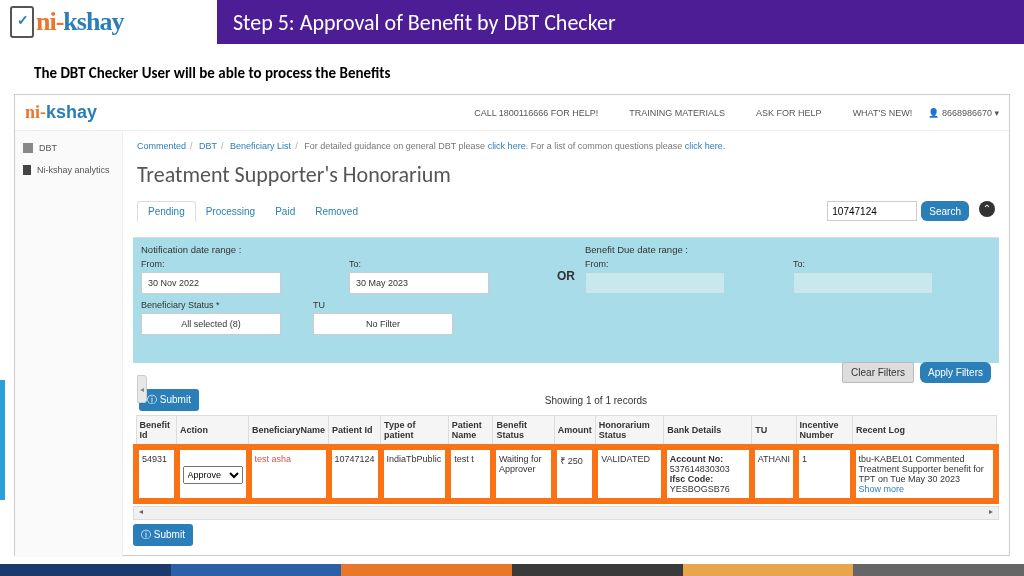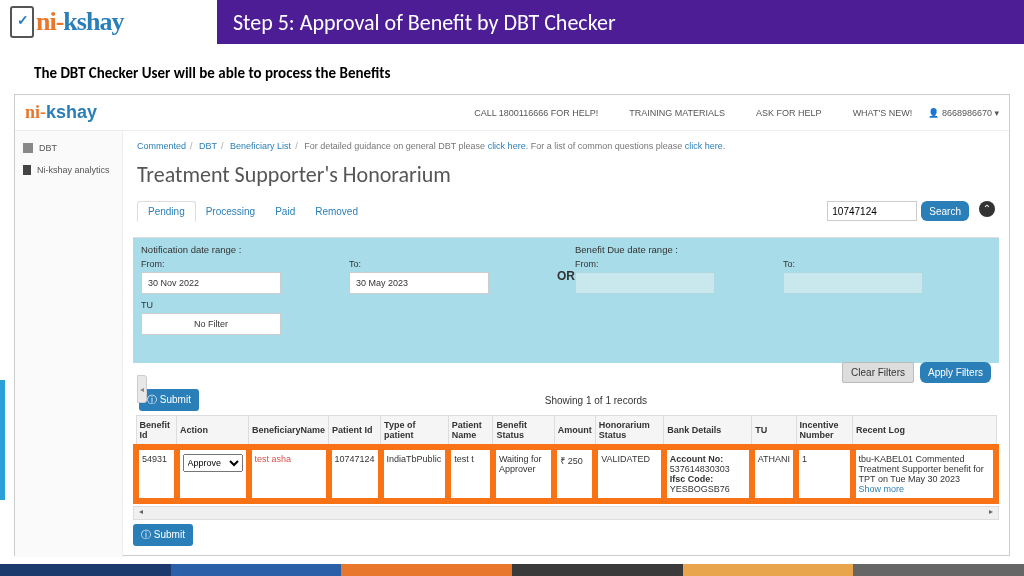--- a/index.html
+++ b/index.html
@@ -34,41 +34,41 @@
 
 .tabs-row { display:flex; align-items:center; border-bottom:1px solid #ddd; padding:3px 4px 16px;}
 .tab { font-size:10px; color:#2b7fb8; padding:4px 10px; cursor:pointer;}
 .tab.active { border:1px solid #ddd; border-bottom:1px solid #fff; border-radius:3px 3px 0 0; margin-bottom:-1px; background:#fff;}
 .search-wrap { margin-left:auto; display:flex; gap:4px;}
 .search-in { width:90px; height:20px; font-size:10px; border:1px solid #ccc; padding:0 4px;}
 .btn-blue { background:#2b7fb8; color:#fff; font-size:10px; border:none; padding:3px 8px; cursor:pointer; border-radius:6px;}
 .up-circle { width:16px; height:16px; border-radius:50%; background:#333; color:#fff; font-size:10px; text-align:center; line-height:16px; margin-left:6px;}
 
 .filter-panel { background:#a8dce8; padding:6px 8px 28px; font-size:10px; color:#333; position:relative;}
-.filter-row { display:flex; }
+.filter-row { display:flex; gap:10px; }
 .fcol { flex:1; }
 .filter-panel label { display:block; font-size:9px; margin-bottom:3px; color:#333;}
 .filter-panel .section-label { font-size:9.5px; margin-bottom:4px; display:block;}
 .filter-in { width:140px; height:22px; background:#fff; border:1px solid #ccc; font-size:9px; padding:0 6px; display:flex; align-items:center;}
 .filter-in.empty { background:#c8e8ed; border:1px solid #b0d8e0;}
 .or-text { font-size:12px; font-weight:bold; color:#333; align-self:center; padding-top:14px;}
 .filter-btns { position:absolute; right:8px; bottom:-20px; display:flex; gap:6px;}
 .btn-grey { background:#ddd; color:#333; font-size:10px; border:1px solid #bbb; padding:4px 8px; cursor:pointer; border-radius:2px;}
 
 .submit-row { display:flex; align-items:center; padding:26px 6px 4px; font-size:10px;}
 .submit-btn { background:#2b7fb8; color:#fff; font-size:10px; border:none; padding:4px 8px; border-radius:3px; cursor:pointer;}
 .submit-btn::before { content:'ⓘ '; }
 .records-txt { flex:1; text-align:center; font-size:10px; color:#333;}
 
 .tbl { width:100%; border-collapse:collapse; font-size:9px;}
 .tbl th { background:#f5f5f5; border:1px solid #ddd; padding:4px 3px; text-align:left; font-weight:bold; color:#333;}
 .tbl td { border:6px solid #f97316; padding:4px 3px; vertical-align:top; color:#333;}
 .tbl .red { color:#d9534f;}
 .tbl .lk { color:#2b7fb8; cursor:pointer;}
-.action-sel { font-size:9px; width:60px; height:18px;}
+.action-sel { font-size:9px; width:60px; height:18px;margin-top:12px;}
 
 .hscroll { height:14px; background:#f0f0f0; border:1px solid #ddd; display:flex; margin-top:2px;}
 .hscroll .arrow { width:14px; text-align:center; font-size:8px; color:#666;}
 .hscroll .track { flex:1;}
 
 .left-tab { position:absolute; left:0; top:380px; width:5px; height:120px; background:#2b9fd8;}
 .collapse-handle { position:absolute; left:122px; top:280px; width:10px; height:28px; background:#e8e8e8; border:1px solid #ccc; border-radius:0 3px 3px 0; font-size:8px; color:#888; display:flex; align-items:center; justify-content:center; cursor:pointer;}
 
 .footer-bar { position:absolute; bottom:0; left:0; width:1024px; height:12px; display:flex;}
 .footer-bar div { flex:1;}
@@ -156,20 +156,26 @@
             <label>From:</label>
             <div class="filter-in empty"></div>
           </div>
           <div class="fcol">
             <span class="section-label">&nbsp;</span>
             <label>To:</label>
             <div class="filter-in empty"></div>
           </div>
         </div>
         <div class="filter-row" style="margin-top:6px;">
+          <div class="fcol">
+            <label>Beneficiary Status *</label>
+            <div class="filter-in" style="justify-content:center;">
+                <span>All selected (8)</span>
+              </div>
+          </div>
           <div class="fcol">
             <label>TU</label>
             <div class="filter-in" style="justify-content:center;">
                 <span>No Filter</span>
               </div>
           </div>
           <div class="fcol"></div>
             <div class="fcol"></div>
             <div class="fcol"></div>
         </div>

